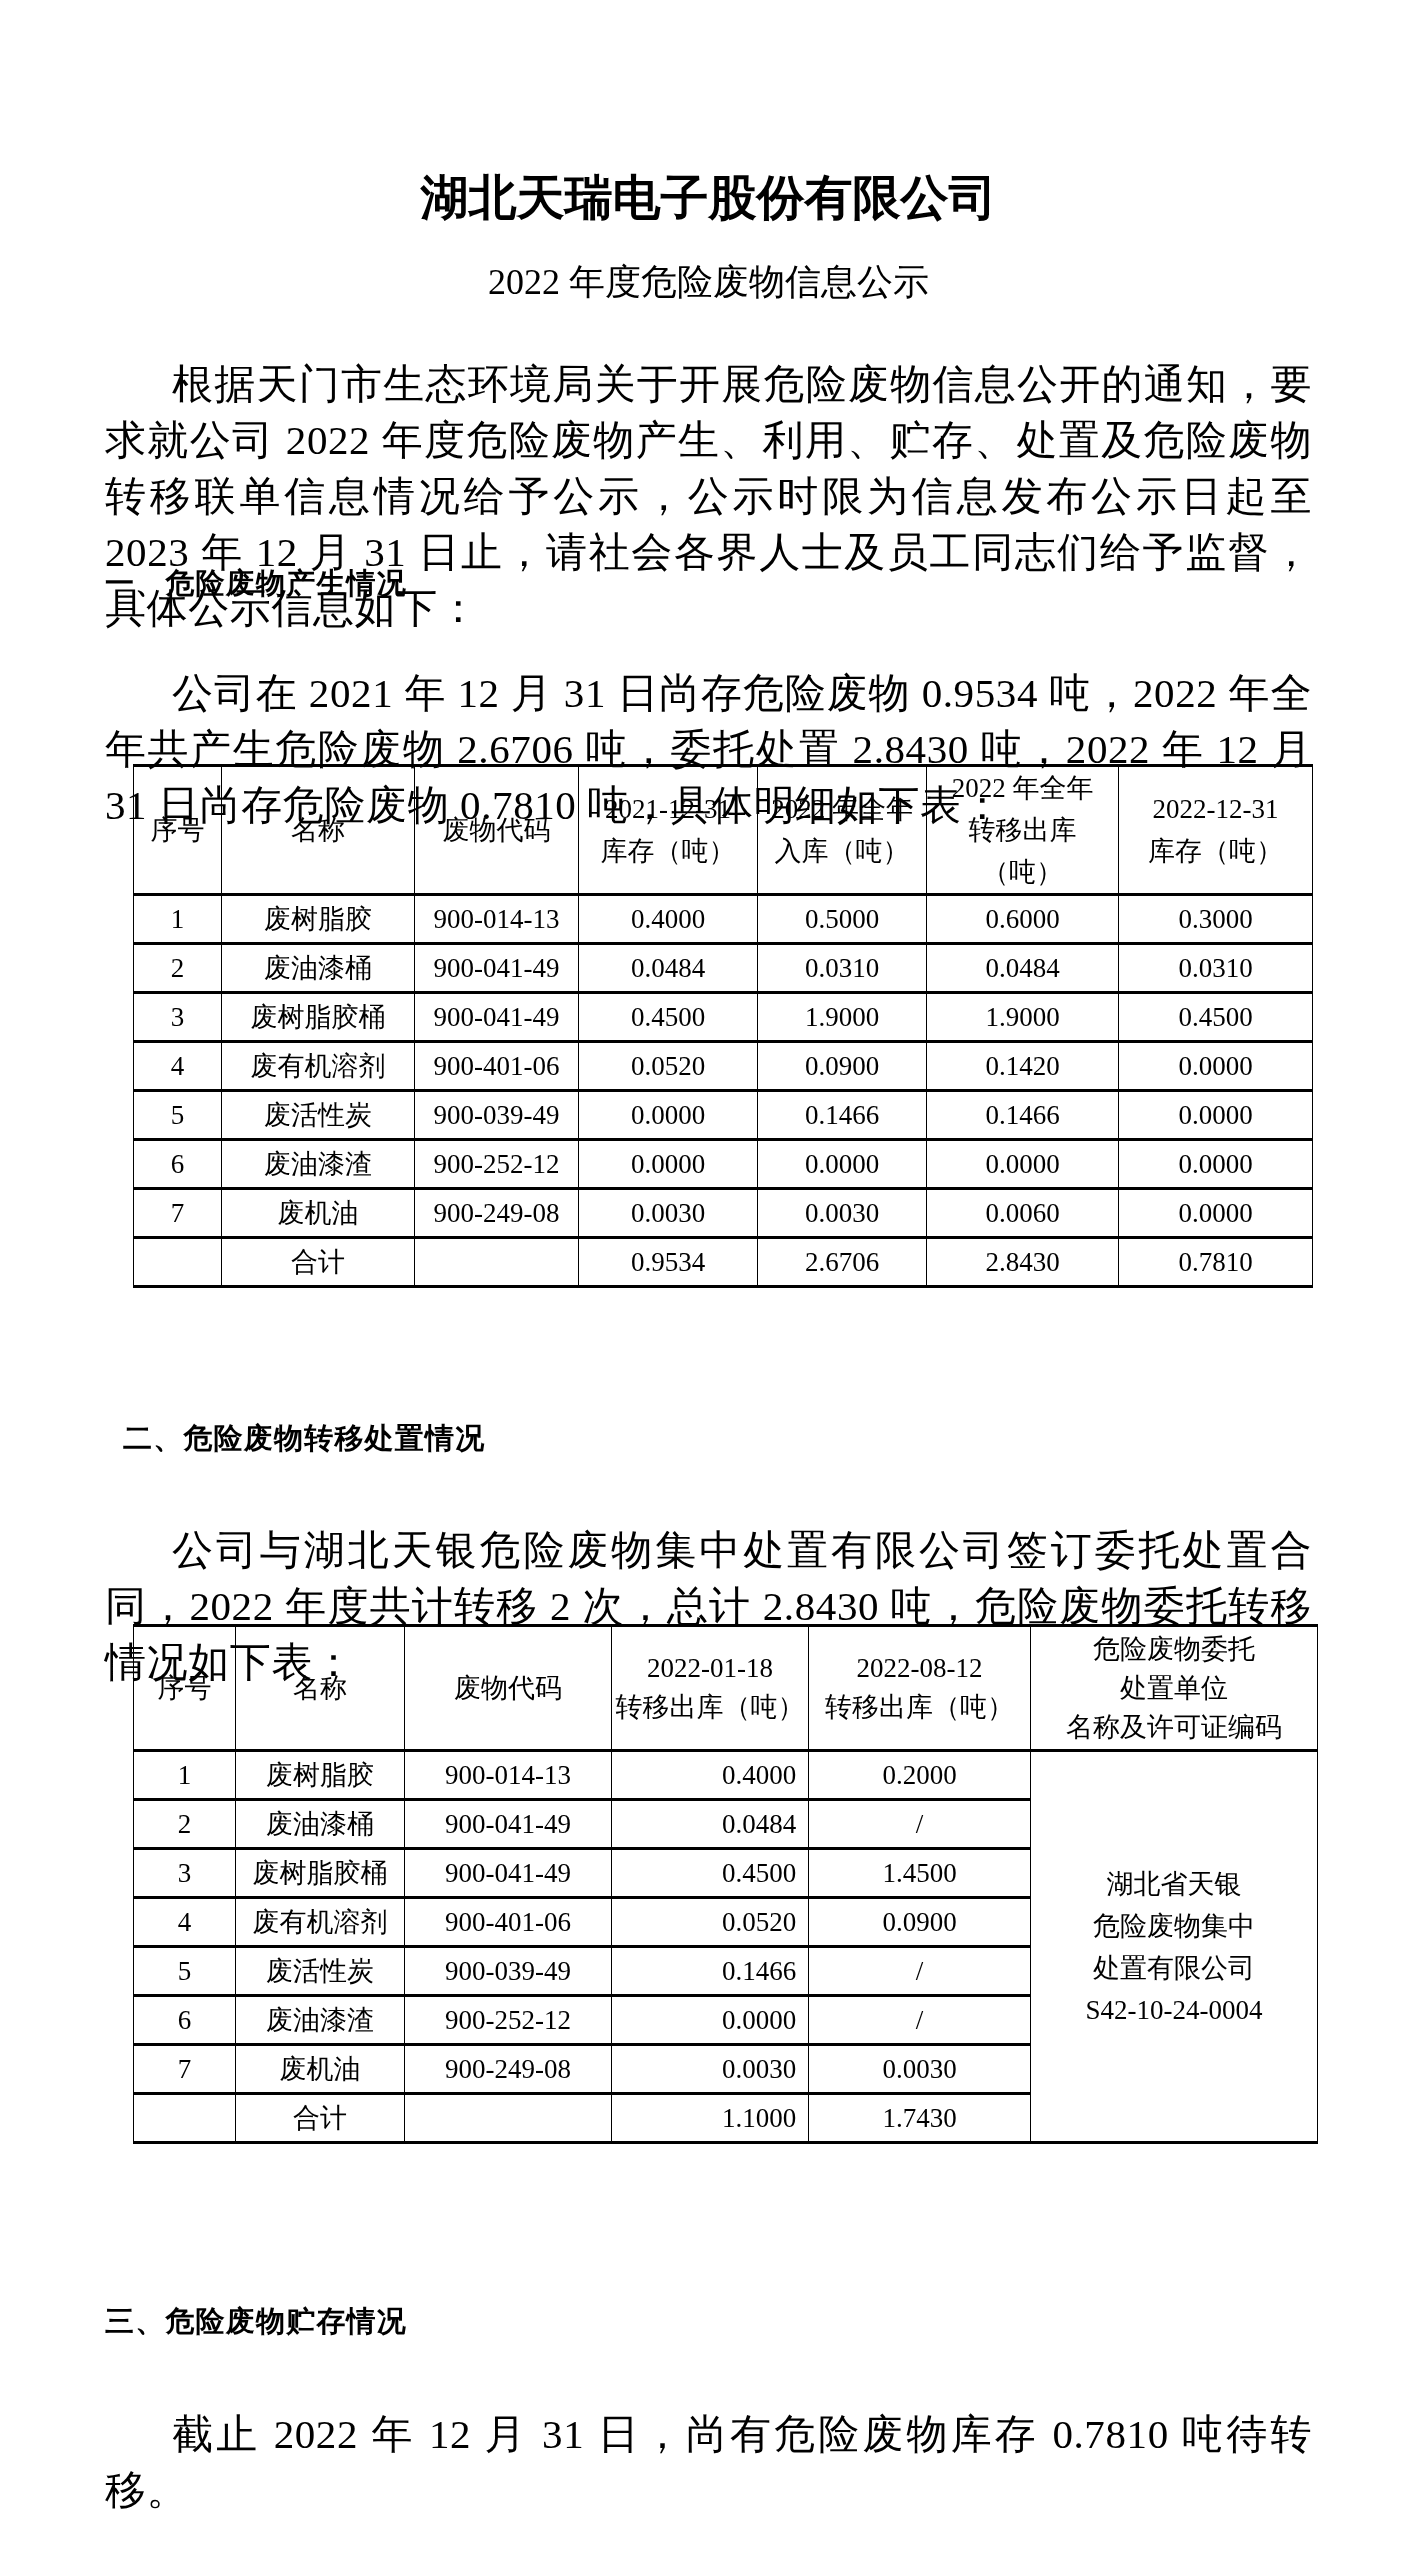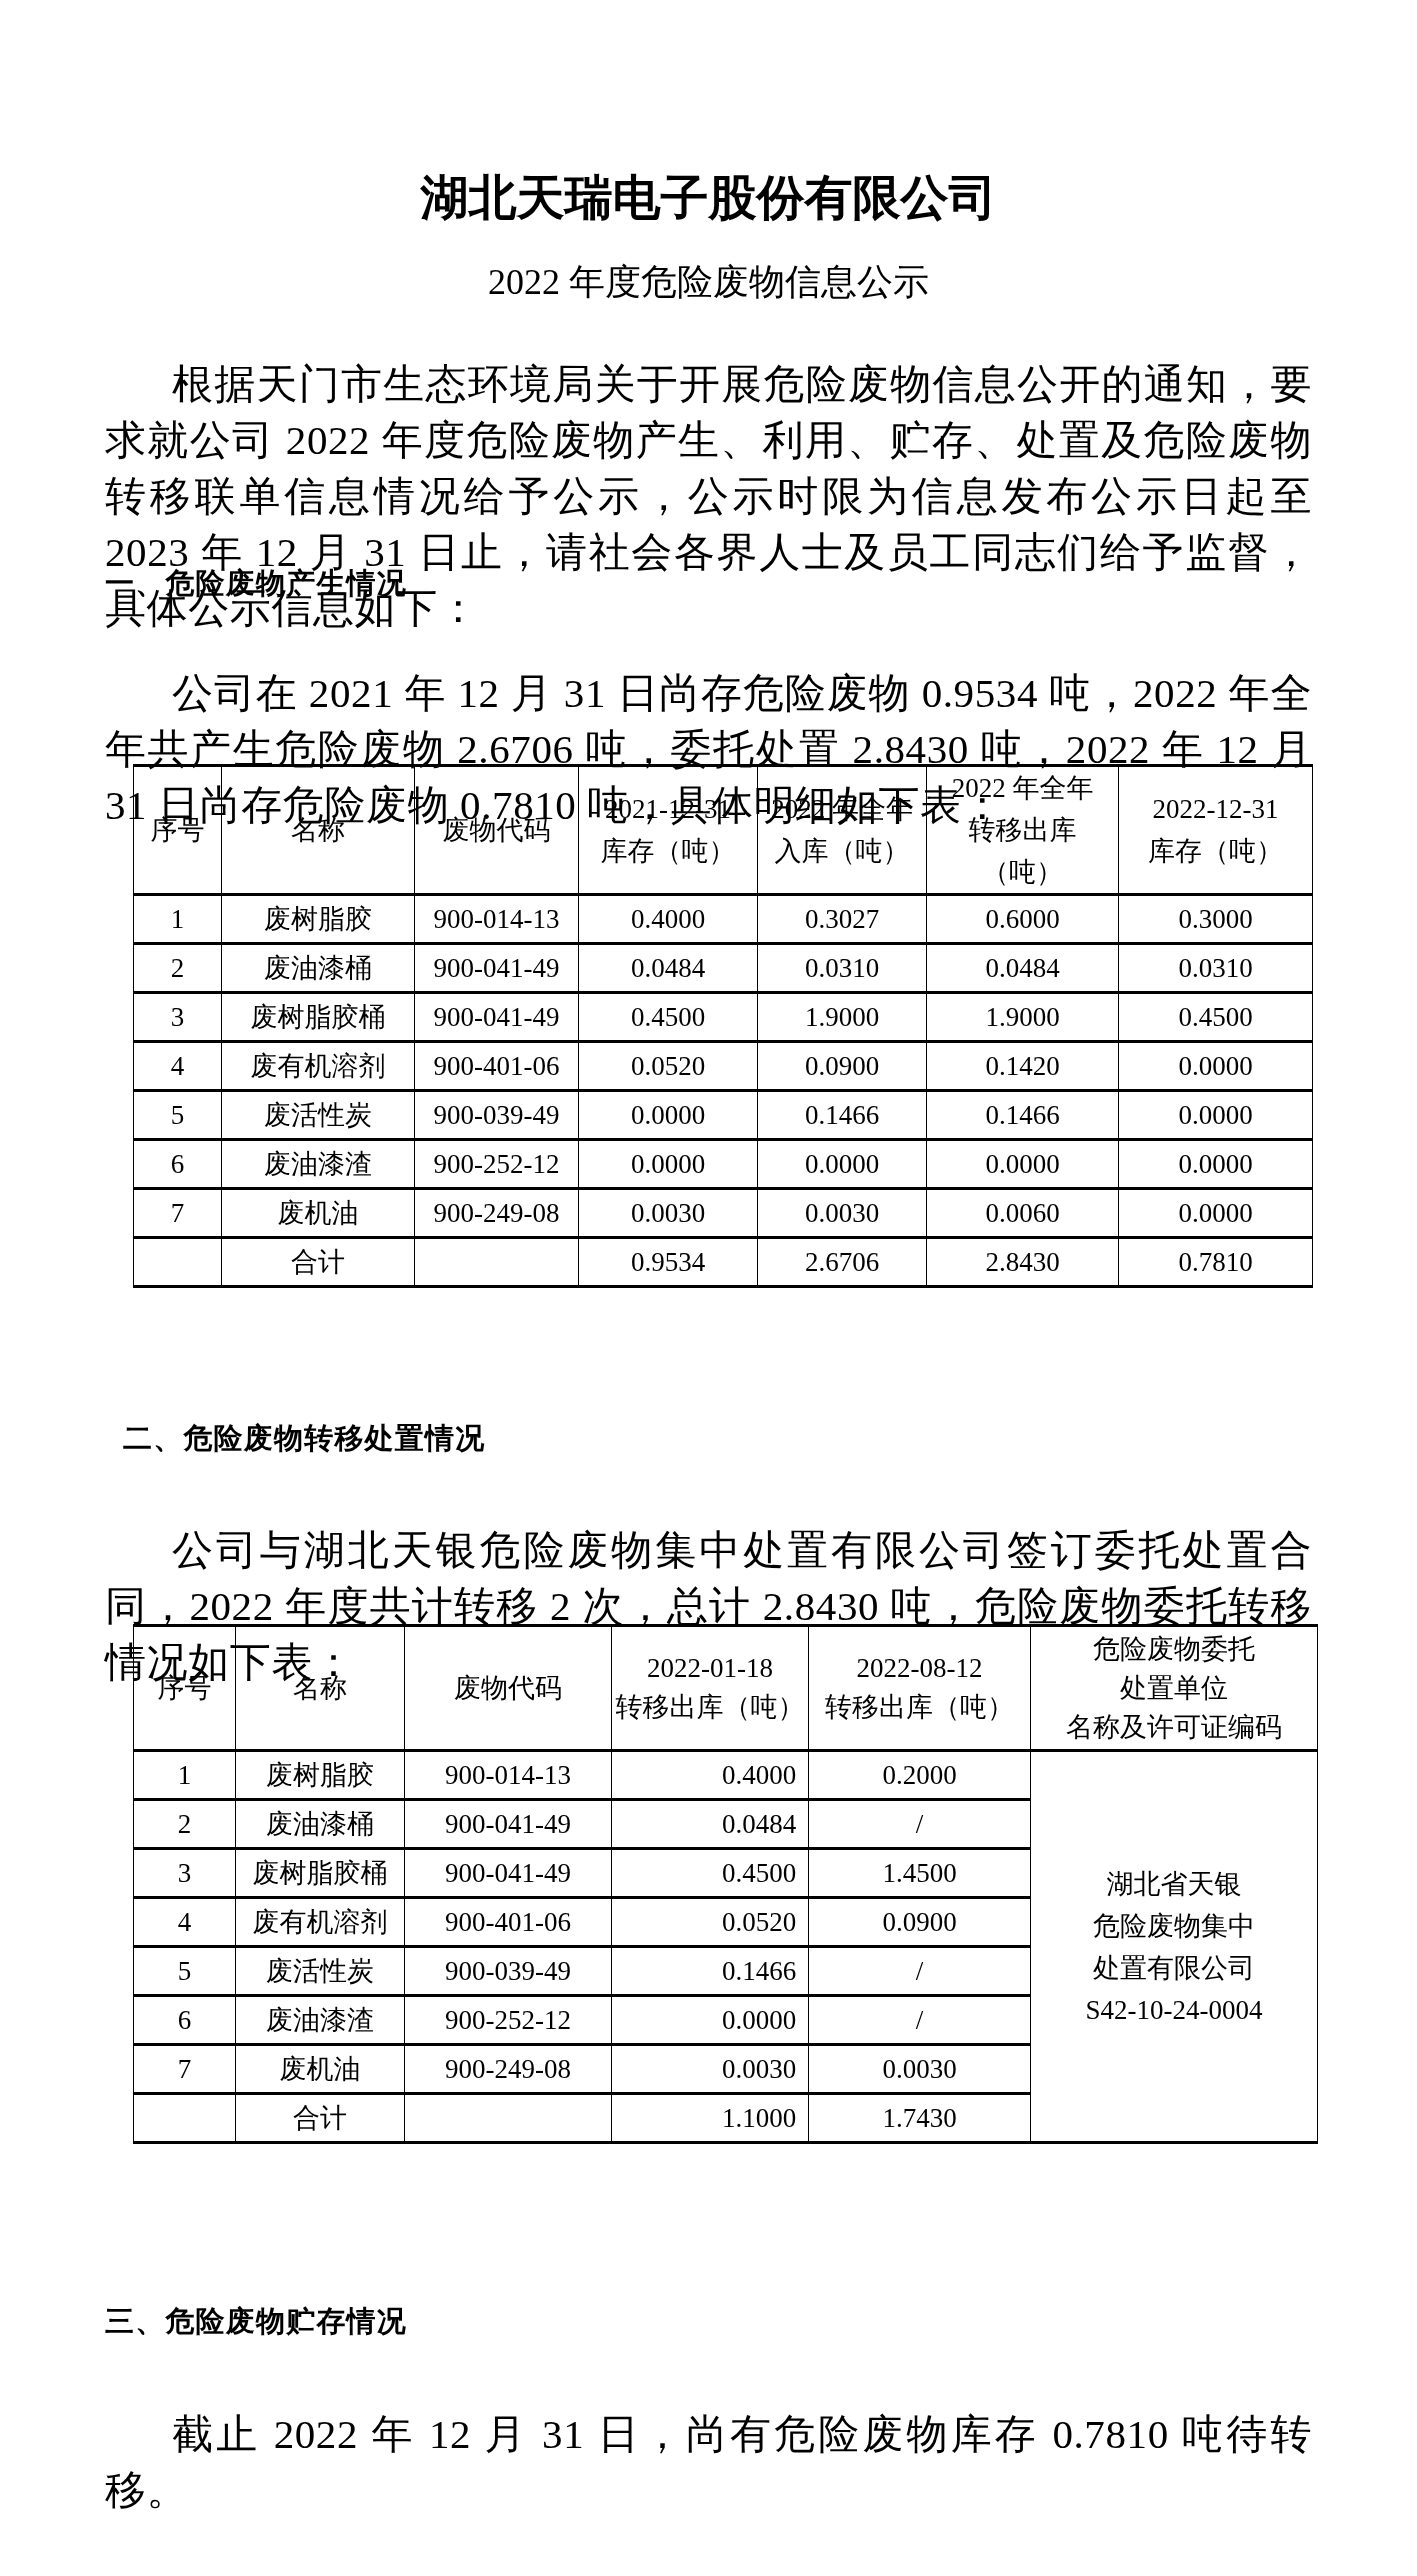--- a/index.html
+++ b/index.html
@@ -74,21 +74,21 @@
       <th>2022-12-31
 库存（吨）</th>
     </tr>
   </thead>
   <tbody>
       <tr>
         <td>1</td>
         <td>废树脂胶</td>
         <td>900-014-13</td>
         <td>0.4000</td>
-        <td>0.3027</td>
+        <td>0.5000</td>
         <td>0.6000</td>
         <td>0.3000</td>
       </tr>
       <tr>
         <td>2</td>
         <td>废油漆桶</td>
         <td>900-041-49</td>
         <td>0.0484</td>
         <td>0.0310</td>
         <td>0.0484</td>

